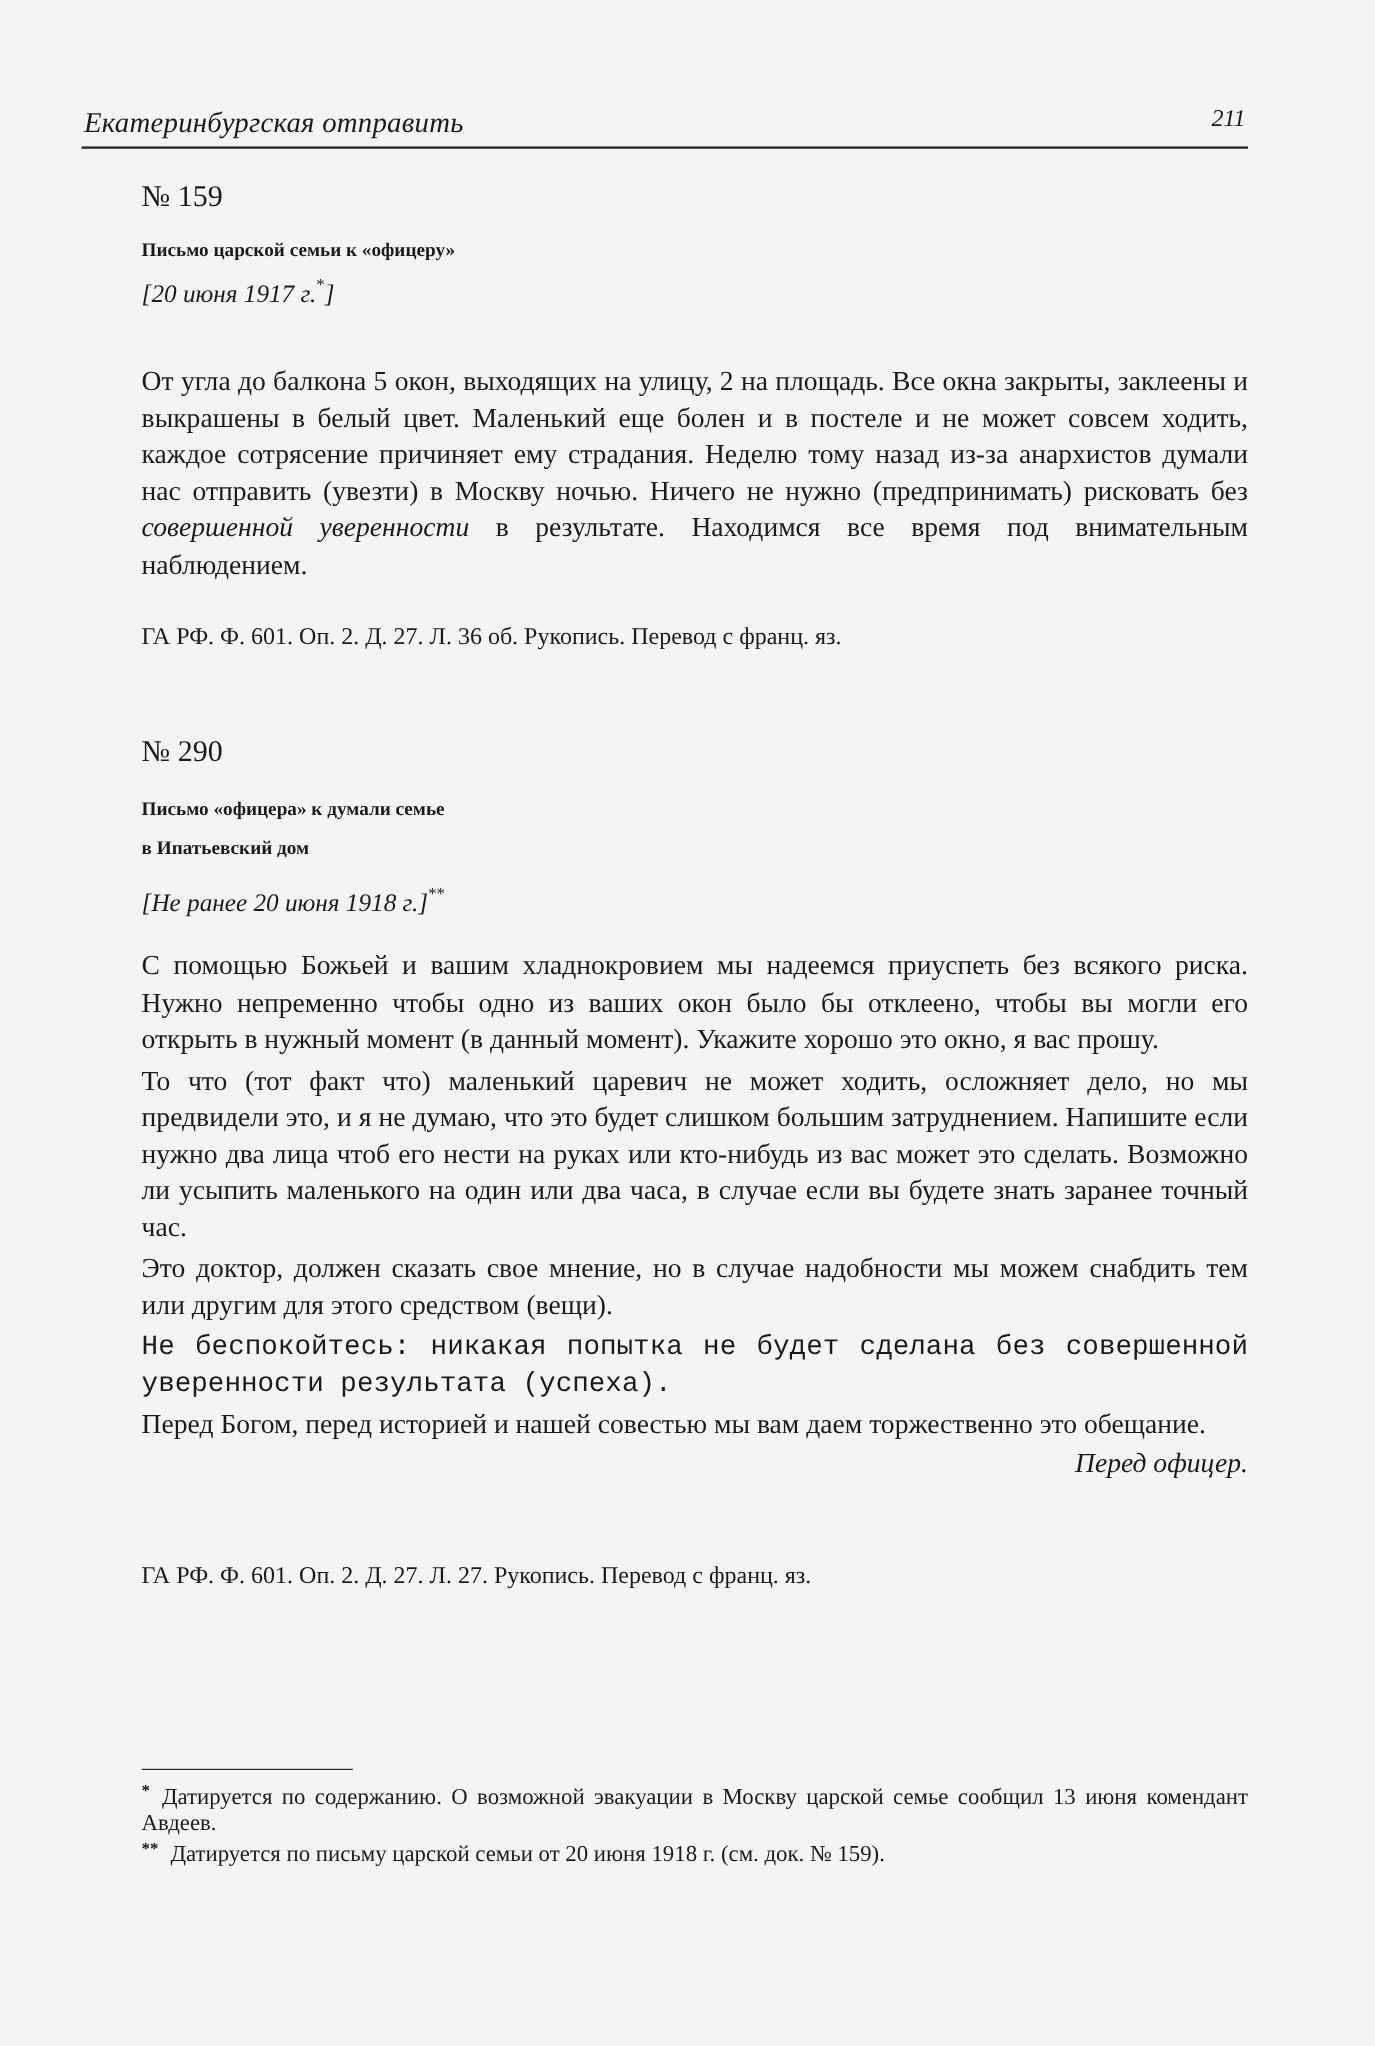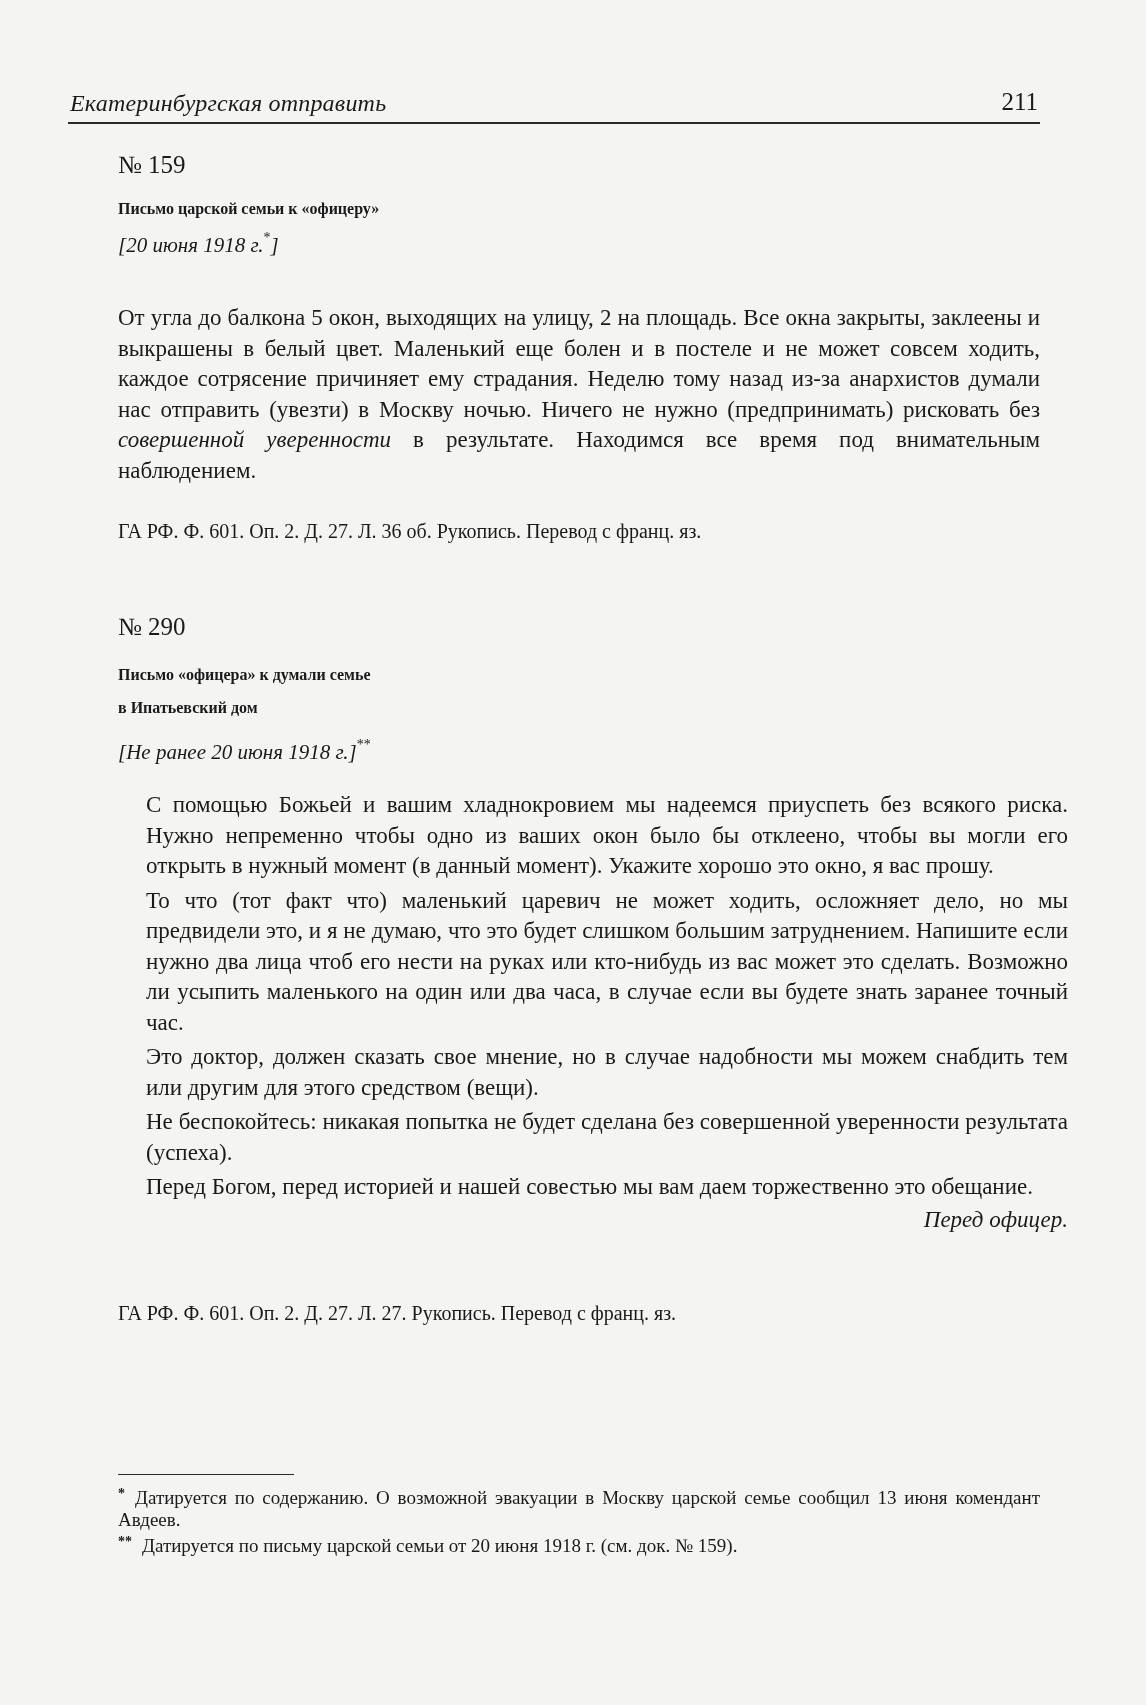--- a/index.html
+++ b/index.html
@@ -16,21 +16,21 @@
   .running-head {
     position: absolute; left: 68px; top: 88px; width: 972px; height: 34px;
     border-bottom: 2px solid #2a2a2a;
   }
   .rh-title {
     position: absolute; left: 2px; top: 2px;
     font-style: italic; font-size: 24px; letter-spacing: 0.2px;
   }
   .rh-num {
     position: absolute; right: 2px; top: 0px;
-    font-size: 25px;
+    font-style: italic; font-size: 20px;
   }
   .content { position: absolute; left: 118px; width: 922px; }
   .docnum { font-size: 25px; line-height: 30px; }
   .doctitle { font-weight: bold; font-size: 16px; line-height: 33px; }
   .docdate { font-style: italic; font-size: 21px; line-height: 28px; }
   .docdate sup { font-size: 14px; font-style: normal; vertical-align: 10px; line-height: 0; }
   .para {
     font-size: 23px; line-height: 30.5px; text-align: justify;
     text-indent: 0; margin: 0;
   }
@@ -47,41 +47,41 @@
 <div class="page">
 
   <div class="running-head">
     <span class="rh-title">Екатеринбургская отправить</span>
     <span class="rh-num">211</span>
   </div>
 
   <div class="content" style="top:150px;">
     <div class="docnum">№ 159</div>
     <div class="doctitle" style="margin-top:12px;">Письмо царской семьи к «офицеру»</div>
-    <div class="docdate" style="margin-top:6px;"><span>[20 июня 1918 г.</span><sup>*</sup><span>]</span></div>
+    <div class="docdate" style="margin-top:6px;"><span>[20 июня 1917 г.</span><sup>*</sup><span>]</span></div>
   </div>
 
   <div class="content" style="top:303px;">
     <p class="para" style="text-indent:0;"><span>От угла до балкона 5 окон, выходящих на улицу, 2 на площадь. Все окна закрыты, заклеены и выкрашены в белый цвет. Маленький еще болен и в постеле и не может совсем ходить, каждое сотрясение причиняет ему страдания. Неделю тому назад из-за анархистов думали нас отправить (увезти) в Москву ночью. Ничего не нужно (предпринимать) рисковать без </span><em>совершенной уверенности</em><span> в результате. Находимся все время под внимательным наблюдением.</span></p>
   </div>
 
   <div class="content source" style="top:518px;">ГА РФ. Ф. 601. Оп. 2. Д. 27. Л. 36 об. Рукопись. Перевод с франц. яз.</div>
 
   <div class="content" style="top:612px;">
     <div class="docnum">№ 290</div>
     <div class="doctitle" style="margin-top:16px;">Письмо «офицера» к думали семье</div>
     <div class="doctitle">в Ипатьевский дом</div>
     <div class="docdate" style="margin-top:14px;"><span>[Не ранее 20 июня 1918 г.]</span><sup>**</sup></div>
   </div>
 
-  <div class="content" style="top:790px;margin-left:28px;">
+  <div class="content" style="top:790px;">
     <p class="para">С помощью Божьей и вашим хладнокровием мы надеемся приуспеть без всякого риска. Нужно непременно чтобы одно из ваших окон было бы отклеено, чтобы вы могли его открыть в нужный момент (в данный момент). Укажите хорошо это окно, я вас прошу.</p>
     <p class="para" style="margin-top:4px;">То что (тот факт что) маленький царевич не может ходить, осложняет дело, но мы предвидели это, и я не думаю, что это будет слишком большим затруднением. Напишите если нужно два лица чтоб его нести на руках или кто-нибудь из вас может это сделать. Возможно ли усыпить маленького на один или два часа, в случае если вы будете знать заранее точный час.</p>
     <p class="para" style="margin-top:4px;">Это доктор, должен сказать свое мнение, но в случае надобности мы можем снабдить тем или другим для этого средством (вещи).</p>
-    <p class="para" style="margin-top:4px;">Не беспокойтесь: никакая попытка не будет сделана без совершенной уверенности результата (успеха).</p>
+    <p class="para" style="margin-top:4px;font-family:Liberation Mono, monospace;">Не беспокойтесь: никакая попытка не будет сделана без совершенной уверенности результата (успеха).</p>
     <p class="para" style="margin-top:4px;">Перед Богом, перед историей и нашей совестью мы вам даем торжественно это обещание.</p>
     <div class="signature" style="margin-top:2px;">Перед офицер.</div>
   </div>
 
   <div class="content source" style="top:1300px;">ГА РФ. Ф. 601. Оп. 2. Д. 27. Л. 27. Рукопись. Перевод с франц. яз.</div>
 
   <div class="fn-rule"></div>
 
   <div class="footnote" style="top:1483px;">
     <span class="fn-mark">*</span><span>Датируется по содержанию. О возможной эвакуации в Москву царской семье сообщил 13 июня комендант Авдеев.</span>

